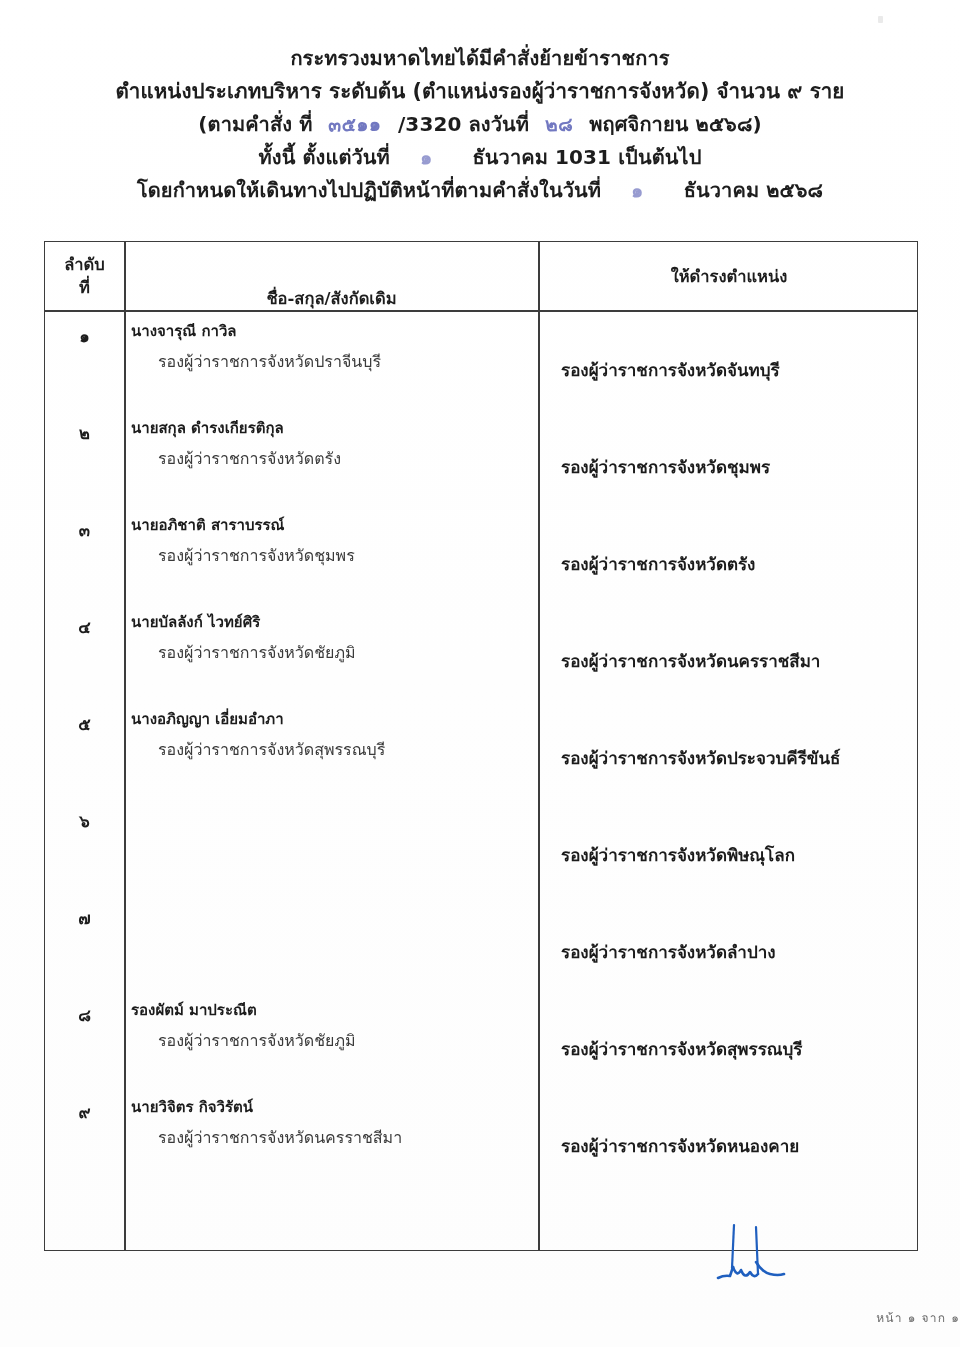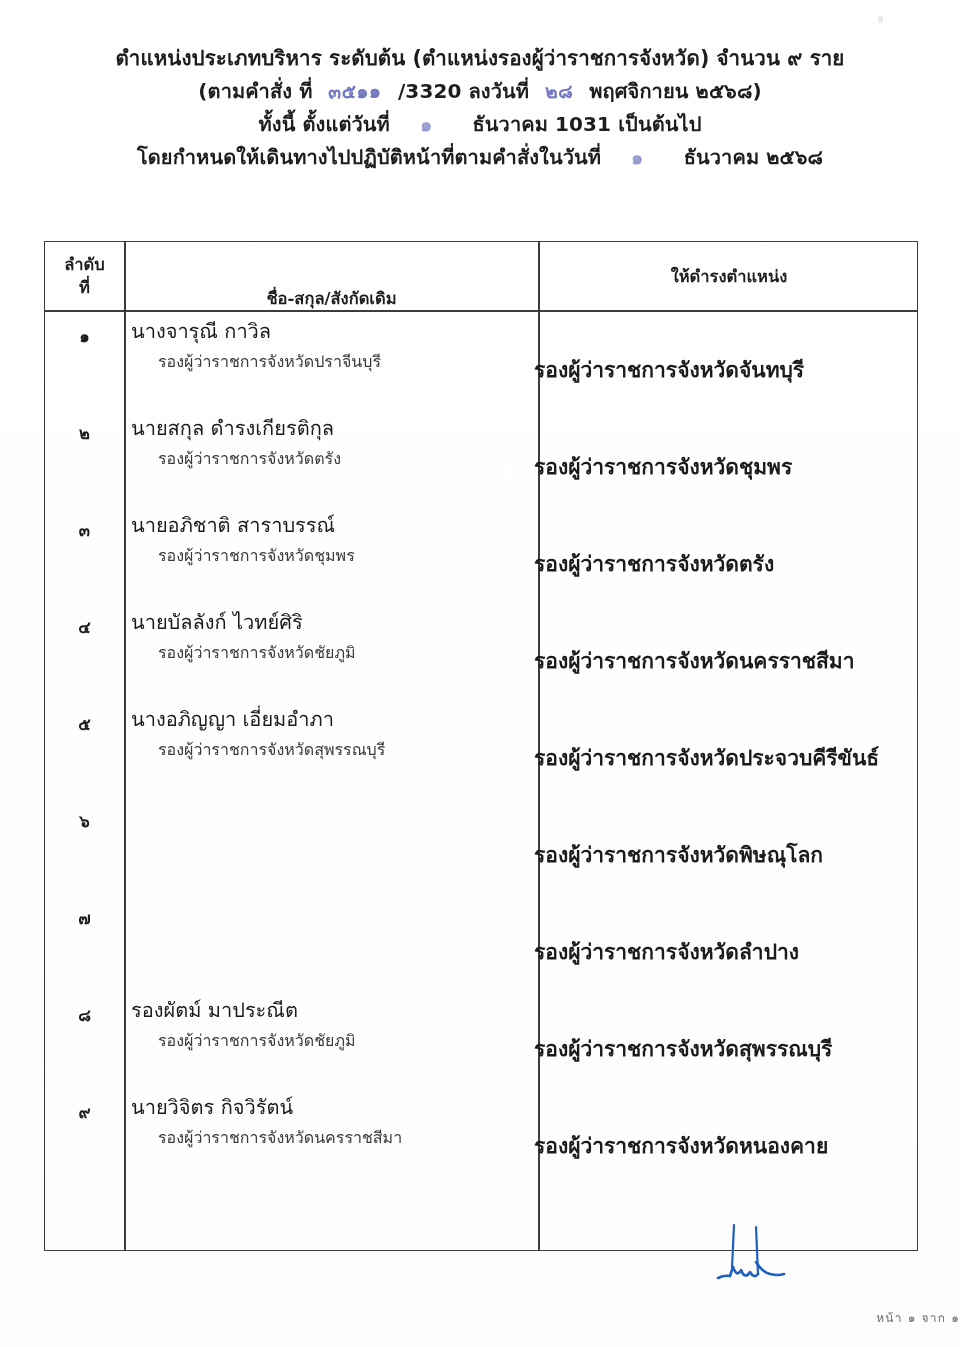--- a/index.html
+++ b/index.html
@@ -138,41 +138,41 @@
     font-weight: 600;
     color: #1d1d1d;
   }
   .cell-name {
     position: absolute;
     left: 86px;
     width: 400px;
     top: 8px;
   }
   .nm-person {
-    font-size: 20px;
-    font-weight: 400;
+    font-size: 15px;
+    font-weight: 700;
     color: #1b1b1b;
     line-height: 24px;
     white-space: nowrap;
   }
   .nm-origin {
     font-size: 16px;
     font-weight: 400;
     color: #3a3a3a;
     line-height: 24px;
     margin-top: 7px;
     margin-left: 27px;
     white-space: nowrap;
   }
   .cell-pos {
     position: absolute;
-    left: 489px;
+    left: 516px;
     width: 372px;
     top: 47px;
-    font-size: 21px;
+    font-size: 17px;
     font-weight: 600;
     color: #1b1b1b;
     line-height: 24px;
     white-space: nowrap;
   }
 
   
   .signature {
     position: absolute;
     left: 700px;
@@ -208,20 +208,23 @@
 </style>
 </head>
 <body>
 
 <div class="page">
 
   <div class="speck"></div>
 
   <div class="header">
 
+    <div class="hline l1">
+      <span>กระทรวงมหาดไทยได้มีคำสั่งย้ายข้าราชการ</span>
+    </div>
 
     <div class="hline l2">
       <span>ตำแหน่งประเภทบริหาร ระดับต้น (ตำแหน่งรองผู้ว่าราชการจังหวัด) จำนวน ๙ ราย</span>
     </div>
 
     <div class="hline l3">
       <span>(ตามคำสั่ง ที่</span><span class="gap-s"></span><span class="stamp">๓๕๑๑</span><span class="gap-s"></span><span>/3320 ลงวันที่</span><span class="gap-s"></span><span class="stamp">๒๘</span><span class="gap-s"></span><span>พฤศจิกายน ๒๕๖๘)</span>
     </div>
 
     <div class="hline l4">

